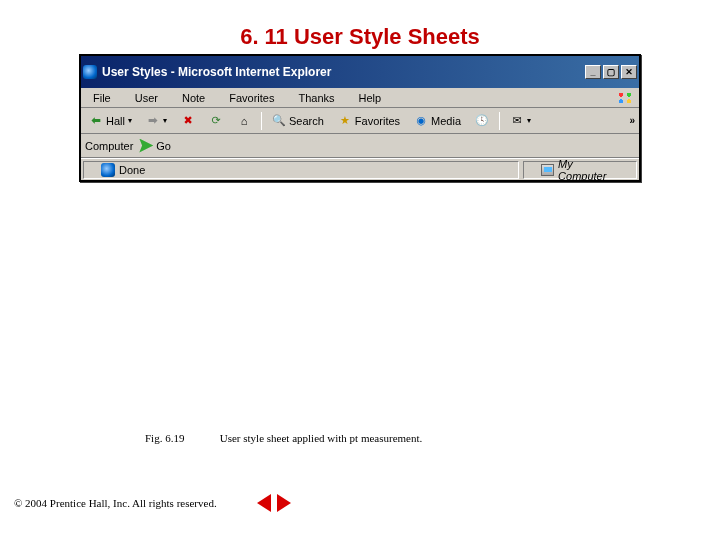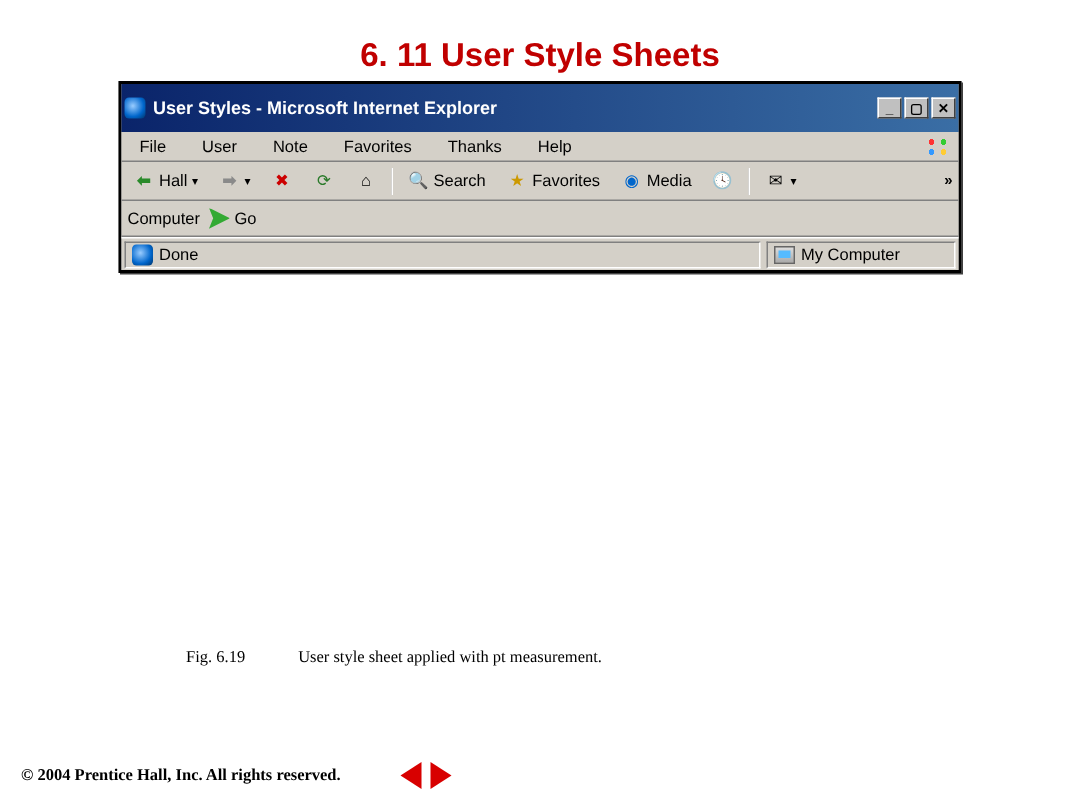--- a/index.html
+++ b/index.html
@@ -184,61 +184,60 @@
     gap: 4px;
   }
   .statuscell {
     border: 1px solid #808080;
     border-right-color: #fff;
     border-bottom-color: #fff;
     background: #d4d0c8;
     height: 18px;
     display: flex;
     align-items: center;
-    padding: 0 4px;
+    padding: 0 17px;
     gap: 4px;
   }
   .statuscell.left { flex: 1; }
-  .statuscell.right { width: 126px; }
+  .statuscell.right { width: 114px; font-style: italic; }
   .statuscell .sicon {
     width: 14px; height: 14px;
     background: radial-gradient(circle at 40% 40%, #9cf, #06c 60%, #036);
     border-radius: 3px;
   }
   .statuscell .cicon {
     width: 14px; height: 12px;
     background: linear-gradient(#ddd,#aaa);
     border: 1px solid #666;
     position: relative;
   }
   .statuscell .cicon::after{
     content:"";
     position:absolute;
     left:2px; top:2px;
     width:8px; height:5px;
     background:#5bf;
   }
   .caption {
     position: absolute;
-    left: 124px;
+    left: 145px;
     top: 432px;
     font-size: 11px;
     font-family: "Times New Roman", Times, serif;
   }
   .caption .figno { display: inline-block; width: 72px; }
   .footer {
     position: absolute;
     left: 14px;
-    bottom: 14px;
+    bottom: 28px;
     font-size: 11px;
     font-family: "Times New Roman", Times, serif;
     display: flex;
     align-items: center;
     gap: 40px;
-    font-weight: bold;
   }
   .navtris {
     display: flex;
     gap: 6px;
   }
   .tri {
     width: 0; height: 0;
     border-top: 9px solid transparent;
     border-bottom: 9px solid transparent;
   }

